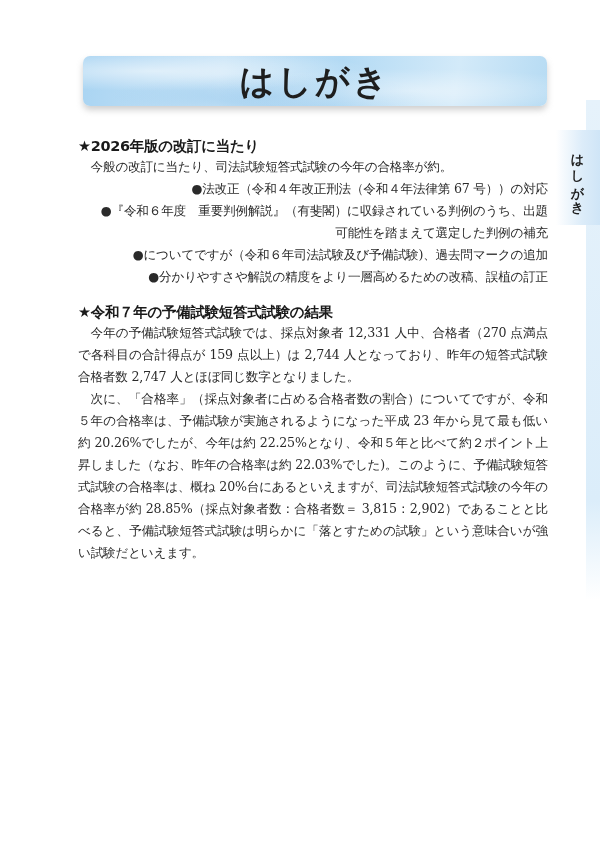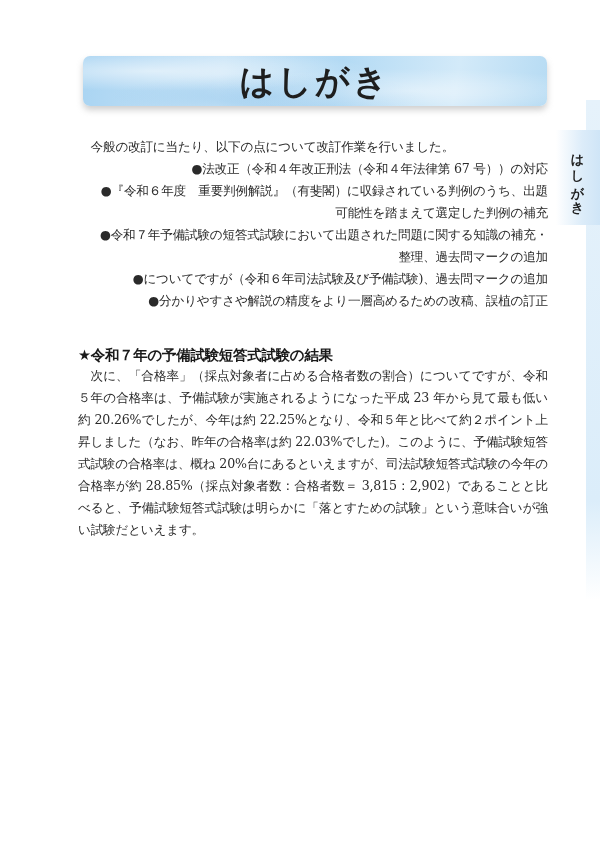--- a/index.html
+++ b/index.html
@@ -20,37 +20,38 @@
     background:linear-gradient(90deg, rgba(220,236,249,0) 0%, #dcecf9 60%, #cfe5f7 100%); }
   .side-tab-label { position:absolute; left:565px; top:145px; width:20px;
     font-family:"DejaVu Sans", sans-serif; font-weight:bold; font-size:13px; line-height:15px;
     writing-mode:vertical-rl; color:#1e1e1e; letter-spacing:1px; }
   .content { position:absolute; left:78px; top:136px; width:470px; }
   .section-heading { font-family:"DejaVu Sans", sans-serif; font-weight:bold; font-size:14.5px;
     line-height:20px; color:#1a1a1a; margin:0; letter-spacing:-0.3px; }
   .para { font-size:12.6px; line-height:22px; margin:0; text-align:justify; letter-spacing:-0.2px; }
   .indent { text-indent:1em; }
   .bullet { font-size:12.6px; line-height:22px; margin:0 0 0 18px; padding-left:1em; text-indent:-1em; letter-spacing:-0.2px;text-align:right; }
-  .sec2 { margin-top:33px; }
+  .sec2 { margin-top:14px; }
 </style>
 </head>
 <body>
 
 <div class="title-banner">
   <span class="title-text">はしがき</span>
 </div>
 
 <div class="side-strip"></div>
 <div class="side-tab"></div>
 <div class="side-tab-label">はしがき</div>
 
 <div class="content">
-  <p class="para indent">今般の改訂に当たり、以下の点について改訂作業を行いました。</p>
+  <h2 class="section-heading">★2026年版の改訂に当たり</h2>
+  <p class="para indent">今般の改訂に当たり、司法試験短答式試験の今年の合格率が約。</p>
   <p class="bullet">●法改正（令和４年改正刑法（令和４年法律第 67 号））の対応</p>
   <p class="bullet">●『令和６年度　重要判例解説』（有斐閣）に収録されている判例のうち、出題可能性を踏まえて選定した判例の補充</p>
-  <p class="bullet">●令和７年予備試験の短答式試験において出題された問題に関する知識の補充・整理、過去問マークの追加</p>
   <p class="bullet">●についてですが（令和６年司法試験及び予備試験)、過去問マークの追加</p>
   <p class="bullet">●分かりやすさや解説の精度をより一層高めるための改稿、誤植の訂正</p>
 
   <h2 class="section-heading sec2">★令和７年の予備試験短答式試験の結果</h2>
+  <p class="para indent">今年の予備試験短答式試験では、採点対象者 12,331 人中、合格者（270 点満点で各科目の合計得点が 159 点以上）は 2,744 人となっており、昨年の短答式試験合格者数 2,747 人とほぼ同じ数字となりました。</p>
   <p class="para indent">次に、「合格率」（採点対象者に占める合格者数の割合）についてですが、令和５年の合格率は、予備試験が実施されるようになった平成 23 年から見て最も低い約 20.26%でしたが、今年は約 22.25%となり、令和５年と比べて約２ポイント上昇しました（なお、昨年の合格率は約 22.03%でした)。このように、予備試験短答式試験の合格率は、概ね 20%台にあるといえますが、司法試験短答式試験の今年の合格率が約 28.85%（採点対象者数：合格者数＝ 3,815：2,902）であることと比べると、予備試験短答式試験は明らかに「落とすための試験」という意味合いが強い試験だといえます。</p>
 
 </div>
 
 </body></html>

